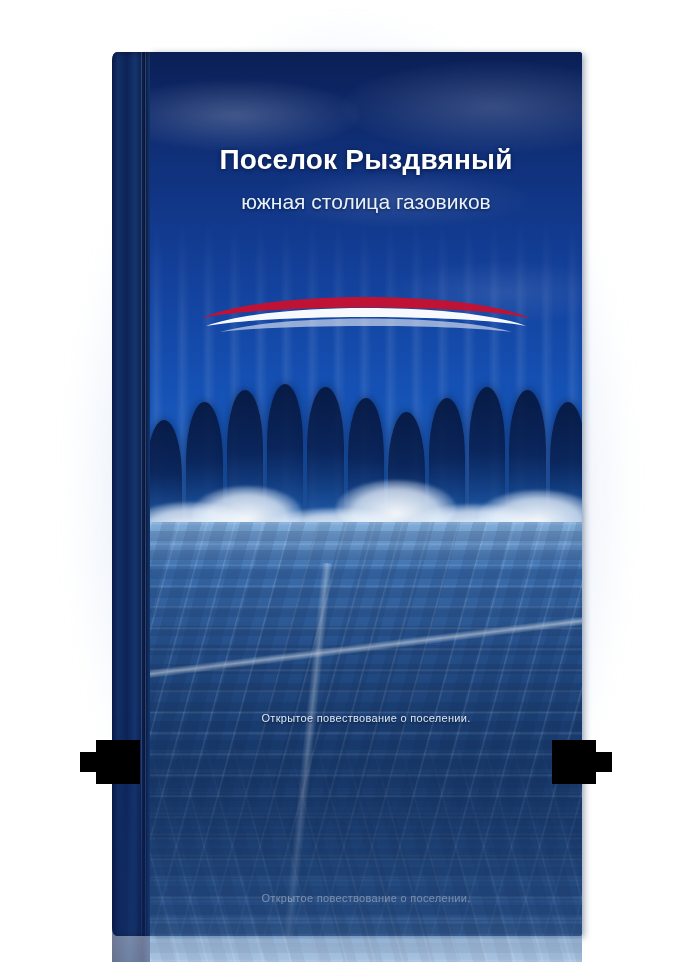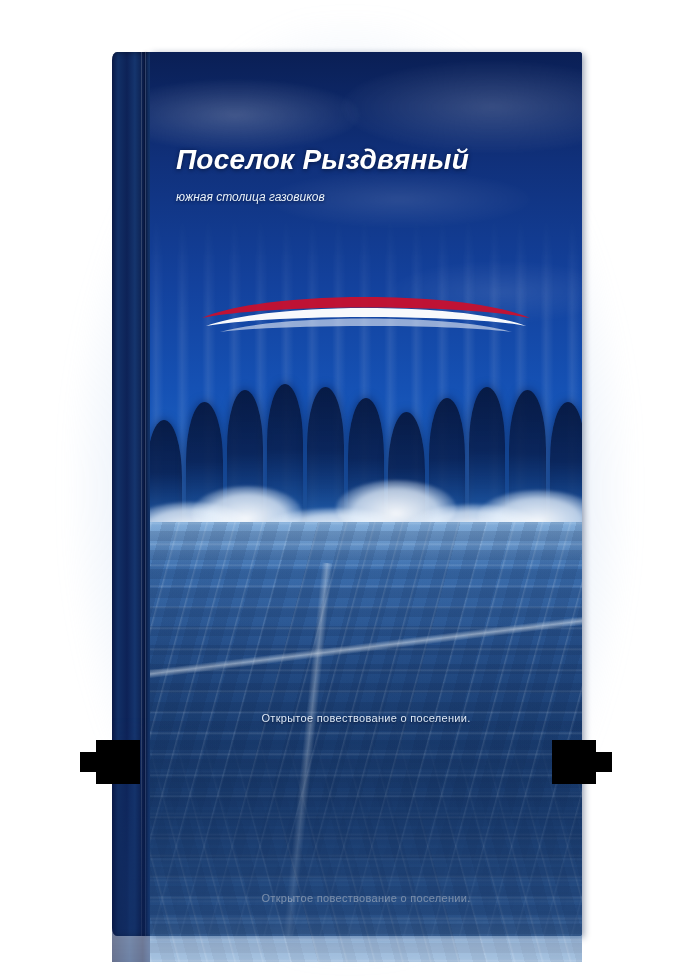--- a/index.html
+++ b/index.html
@@ -262,35 +262,34 @@
     inset: 0;
     background: linear-gradient(to bottom, rgba(10,28,66,0.0) 0%, rgba(10,28,66,0.18) 55%, rgba(8,22,56,0.45) 100%);
   }
 
   
   .titleblock {
     position: absolute;
     left: 0;
     right: 0;
     top: 92px;
-    text-align: left;
+    text-align: center;
     padding: 0 26px;
-    font-style: italic;
   }
   .title {
     margin: 0;
     font-size: 28px;
     font-weight: bold;
     color: #ffffff;
     letter-spacing: .2px;
     text-shadow: 0 1px 4px rgba(4,16,48,0.75);
   }
   .subtitle {
     margin: 14px 0 12px 0;
-    font-size: 12px;
+    font-size: 21px;
     font-weight: normal;
     color: #e9f2fb;
     text-shadow: 0 1px 3px rgba(4,16,48,0.7);
   }
   .tagline {
     position: absolute;
     left: 0;
     right: 0;
     top: 660px;
     text-align: center;

